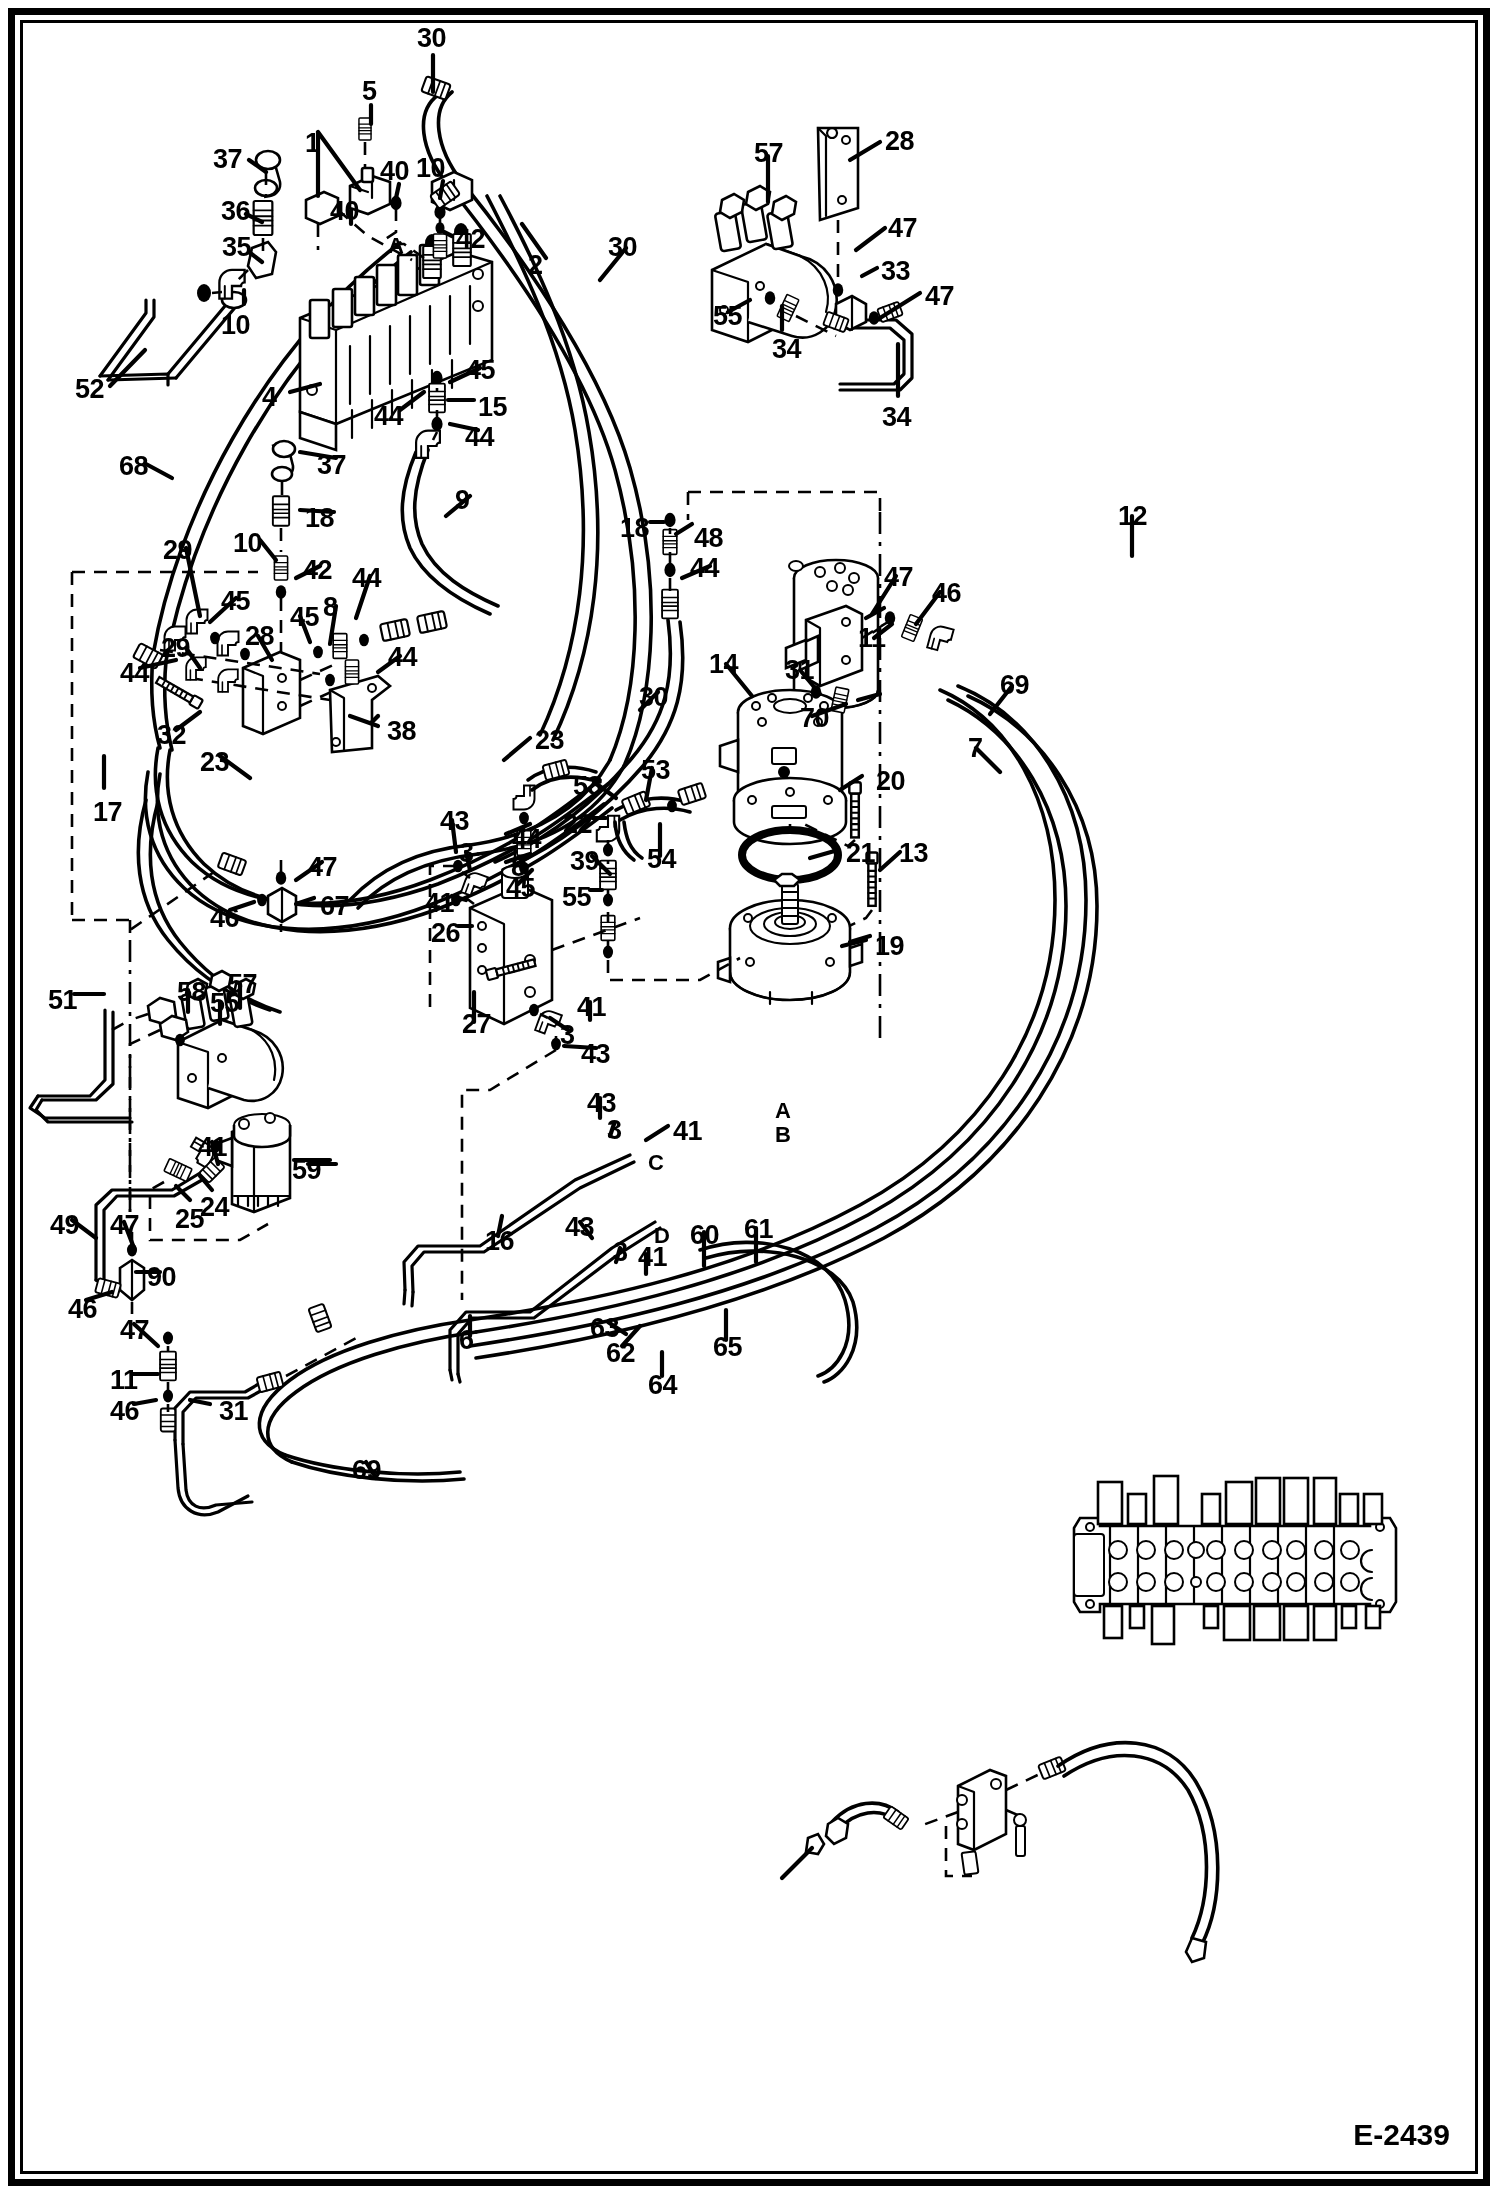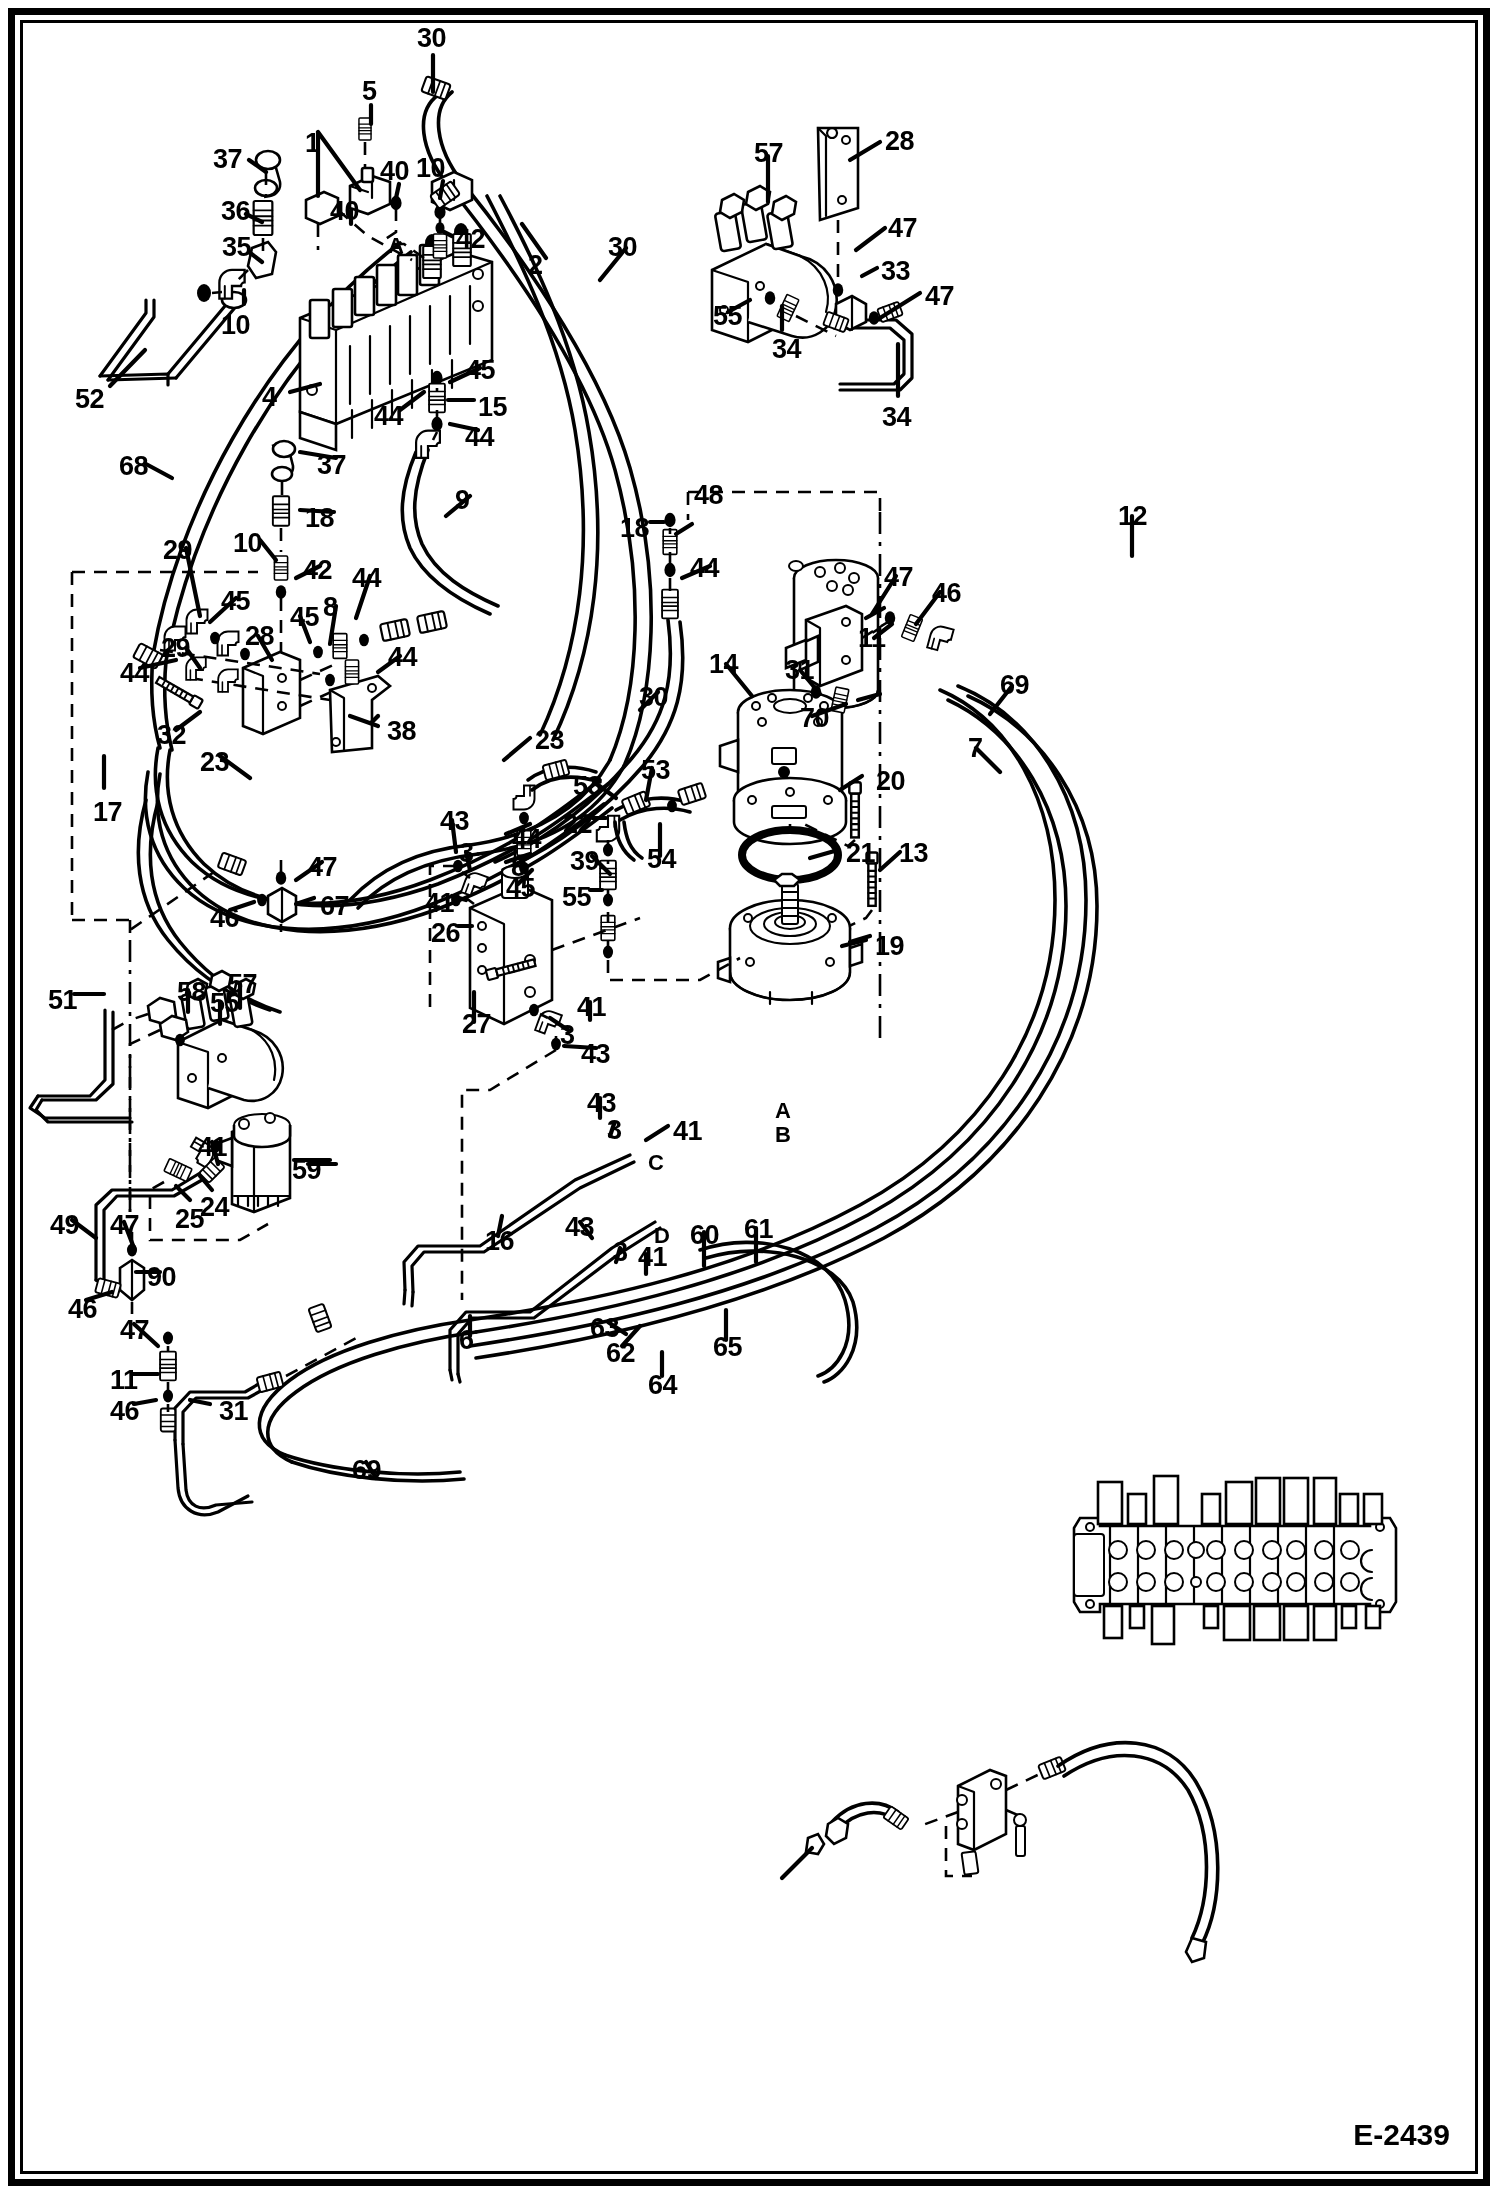--- a/index.html
+++ b/index.html
@@ -871,31 +871,31 @@
       <div class="callout" style="left: 456px; top: 226px;">42</div>
       <div class="callout" style="left: 528px; top: 252px;">2</div>
       <div class="callout" style="left: 608px; top: 234px;">30</div>
       <div class="callout" style="left: 881px; top: 258px;">33</div>
       <div class="callout" style="left: 925px; top: 283px;">47</div>
       <div class="callout" style="left: 221px; top: 312px;">10</div>
       <div class="callout" style="left: 713px; top: 303px;">55</div>
       <div class="callout" style="left: 772px; top: 336px;">34</div>
       <div class="callout" style="left: 466px; top: 357px;">45</div>
       <div class="callout" style="left: 882px; top: 404px;">34</div>
-      <div class="callout" style="left: 75px; top: 386px;">52</div>
+      <div class="callout" style="left: 75px; top: 376px;">52</div>
       <div class="callout" style="left: 262px; top: 384px;">4</div>
       <div class="callout" style="left: 374px; top: 403px;">44</div>
       <div class="callout" style="left: 478px; top: 394px;">15</div>
       <div class="callout" style="left: 465px; top: 424px;">44</div>
       <div class="callout" style="left: 317px; top: 452px;">37</div>
       <div class="callout" style="left: 119px; top: 453px;">68</div>
       <div class="callout" style="left: 455px; top: 487px;">9</div>
       <div class="callout" style="left: 305px; top: 505px;">18</div>
       <div class="callout" style="left: 620px; top: 515px;">18</div>
-      <div class="callout" style="left: 694px; top: 482px;">48</div>
+      <div class="callout" style="left: 694px; top: 525px;">48</div>
       <div class="callout" style="left: 1118px; top: 503px;">12</div>
       <div class="callout" style="left: 233px; top: 530px;">10</div>
       <div class="callout" style="left: 163px; top: 537px;">29</div>
       <div class="callout" style="left: 303px; top: 557px;">42</div>
       <div class="callout" style="left: 690px; top: 555px;">44</div>
       <div class="callout" style="left: 352px; top: 565px;">44</div>
       <div class="callout" style="left: 884px; top: 564px;">47</div>
       <div class="callout" style="left: 932px; top: 580px;">46</div>
       <div class="callout" style="left: 221px; top: 588px;">45</div>
       <div class="callout" style="left: 290px; top: 604px;">45</div>

